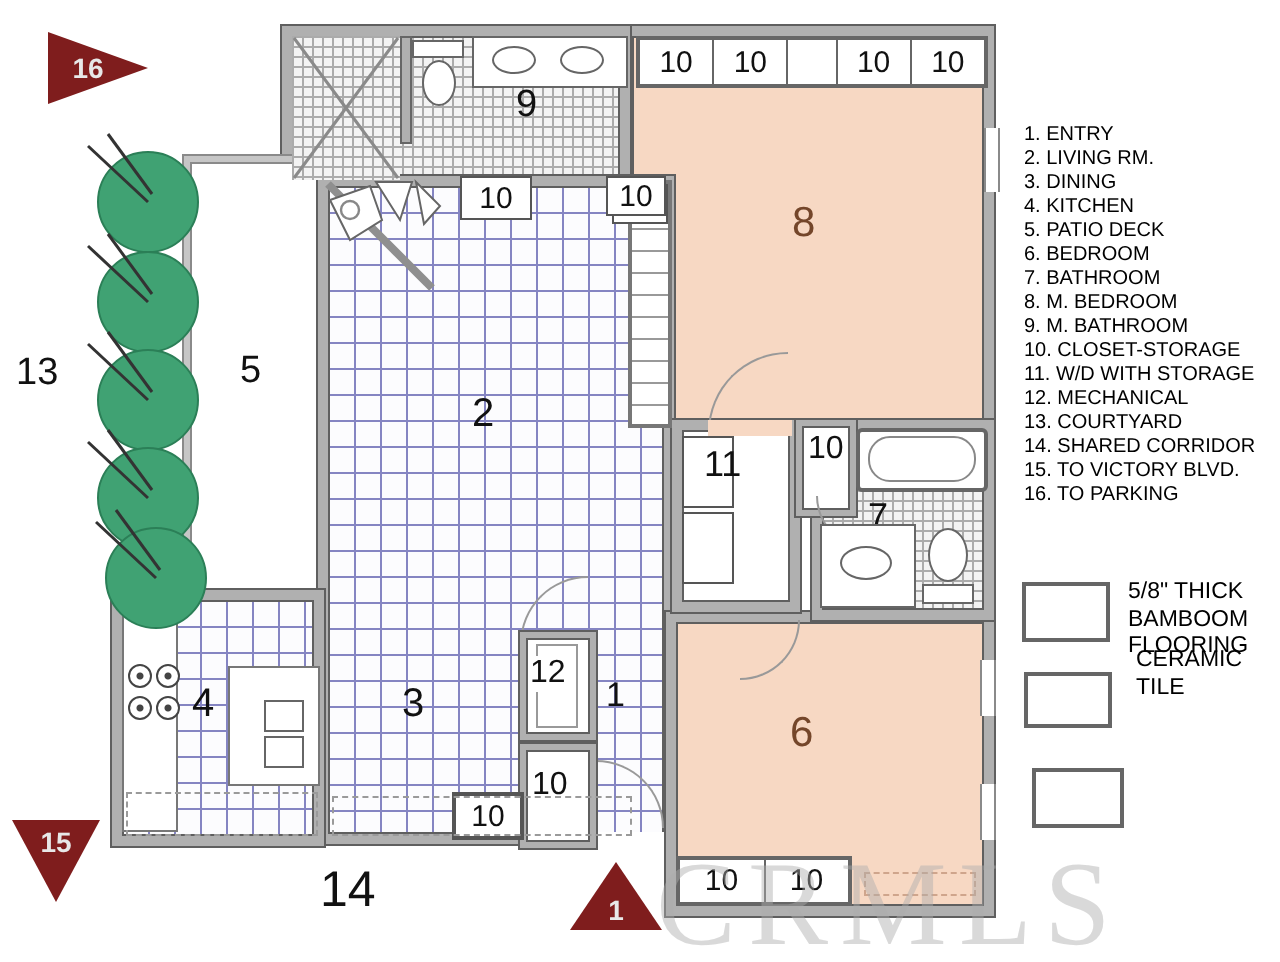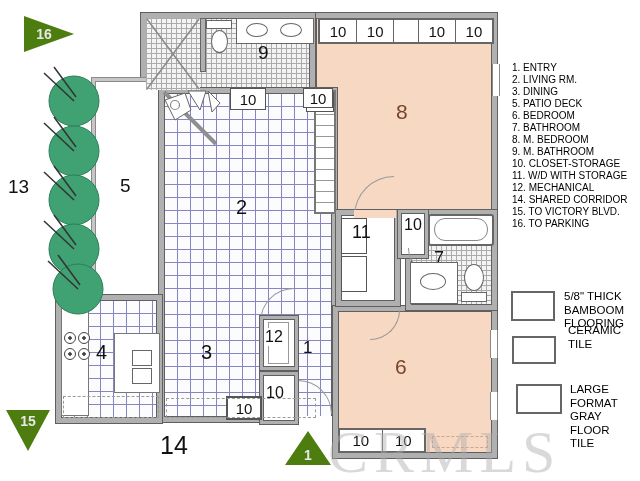--- a/index.html
+++ b/index.html
@@ -34,21 +34,21 @@
   .oval{position:absolute;background:#fff;border:1px solid #666;border-radius:50%;box-sizing:border-box;}
   .burner{position:absolute;width:12px;height:12px;border:1px solid #444;border-radius:50%;
        background:radial-gradient(circle,#444 0 1.5px,#fff 2px);box-sizing:border-box;}
   .arc{position:absolute;box-sizing:border-box;}
   .arc-tl{border-top:1px solid #999;border-left:1px solid #999;border-top-left-radius:100% 100%;}
   .arc-tr{border-top:1px solid #999;border-right:1px solid #999;border-top-right-radius:100% 100%;}
   .arc-bl{border-bottom:1px solid #999;border-left:1px solid #999;border-bottom-left-radius:100% 100%;}
   .arc-br{border-bottom:1px solid #999;border-right:1px solid #999;border-bottom-right-radius:100% 100%;}
   .shelf{background:#fff repeating-linear-gradient(180deg,#999 0 1px,transparent 1px 11px);
        border:2px solid #777;box-sizing:border-box;position:absolute;}
-  .marker{position:absolute;background:#4d7c0f;color:#e8e8e8;font-size:14px;font-weight:bold;
+  .marker{position:absolute;background:#7f1d1d;color:#e8e8e8;font-size:14px;font-weight:bold;
        display:flex;align-items:center;justify-content:center;}
   .window-v{position:absolute;background:#fff;border-left:1px solid #8a8a8a;
        border-right:1px solid #8a8a8a;box-sizing:border-box;}
   .legend-list{position:absolute;left:512px;top:62px;width:128px;margin:0;padding:0;
        list-style:none;font-size:10px;line-height:12px;color:#000;}
   .mat-text{position:absolute;font-size:11.5px;line-height:13.5px;color:#000;}
   .swatch{position:absolute;border:2px solid #666;box-sizing:border-box;background:#fff;}
   .watermark{position:absolute;font-family:"Liberation Serif",serif;font-size:60px;
        color:#adadad;opacity:.45;letter-spacing:6px;z-index:50;}
   .tree{position:absolute;}
@@ -205,37 +205,38 @@
   </div>
   <div class="marker" style="left:285px;top:431px;width:46px;height:32px;align-items:flex-end;padding-bottom:2px;
        clip-path:polygon(50% 0,100% 100%,0 100%);">
     <span>1</span>
   </div>
 
   <ul class="legend-list">
     <li>1. ENTRY</li>
     <li>2. LIVING RM.</li>
     <li>3. DINING</li>
+    <li>4. KITCHEN</li>
     <li>5. PATIO DECK</li>
     <li>6. BEDROOM</li>
     <li>7. BATHROOM</li>
     <li>8. M. BEDROOM</li>
     <li>9. M. BATHROOM</li>
     <li>10. CLOSET-STORAGE</li>
     <li>11. W/D WITH STORAGE</li>
     <li>12. MECHANICAL</li>
+    <li>13. COURTYARD</li>
     <li>14. SHARED CORRIDOR</li>
     <li>15. TO VICTORY BLVD.</li>
     <li>16. TO PARKING</li>
   </ul>
 
   <div class="swatch bamboo-swatch" style="left:511px;top:291px;width:44px;height:30px;"></div>
   <div class="mat-text" style="left:564px;top:290px;width:76px;">5/8" THICK BAMBOOM FLOORING</div>
 
   <div class="swatch grid-fine" style="left:512px;top:336px;width:44px;height:28px;"></div>
   <div class="mat-text" style="left:568px;top:324px;width:60px;">CERAMIC TILE</div>
 
   <div class="swatch grid-blue" style="left:516px;top:384px;width:46px;height:30px;background-size:12px 12px;"></div>
-  <div class="mat-text" style="left:570px;top:383px;width:60px;">LARGE FORMAT GRAY FLOOR TILE</div>
 
   <div class="watermark" style="left:328px;top:418px;">CRMLS</div>
 
 </div>
 
 </body></html>

